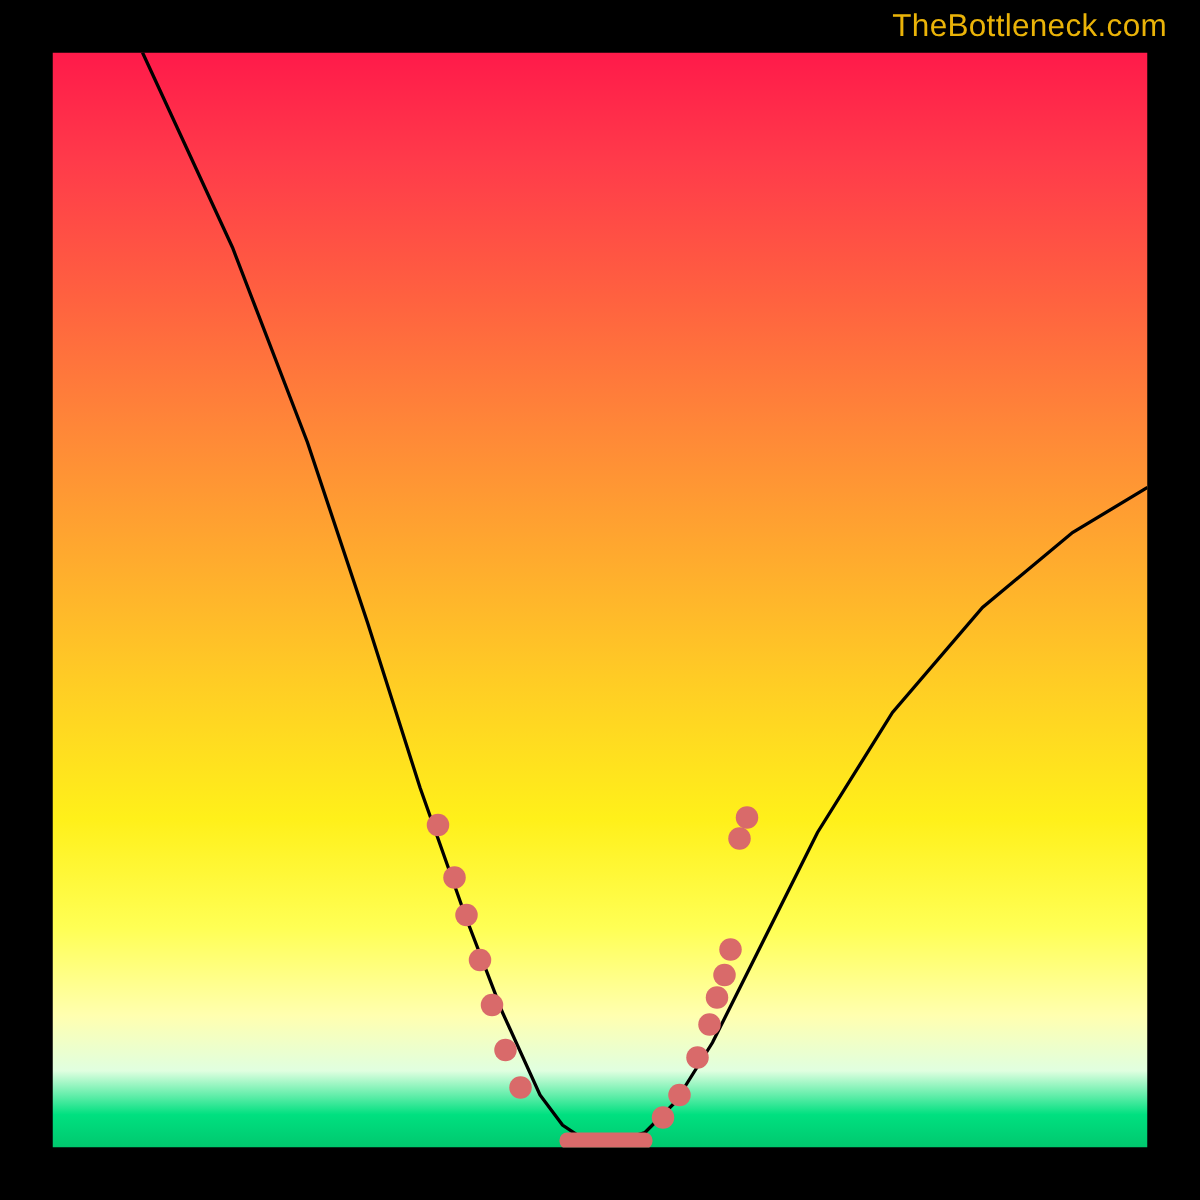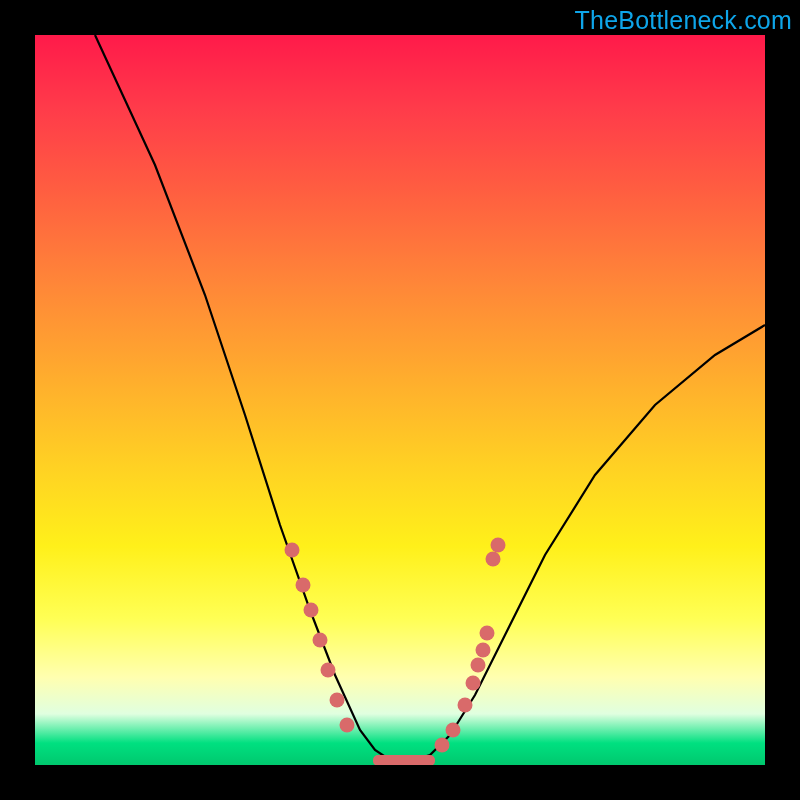--- a/index.html
+++ b/index.html
@@ -45,23 +45,23 @@
       #ffff55 80%,
       #ffffb0 88%,
       #e0ffe0 93%,
       #00e080 97%,
       #00c86e 100%
     );
   }
   .watermark {
     position: absolute;
     top: 6px;
-    right: 8px;
-    color: #0ea5e9;
-    font-size: 25px;
+    right: 22px;
+    color: #eab308;
+    font-size: 21px;
     font-weight: 500;
     letter-spacing: 0.2px;
     z-index: 10;
   }
   svg.curve {
     position: absolute;
     left: 0;
     top: 0;
     width: 100%;
     height: 100%;

